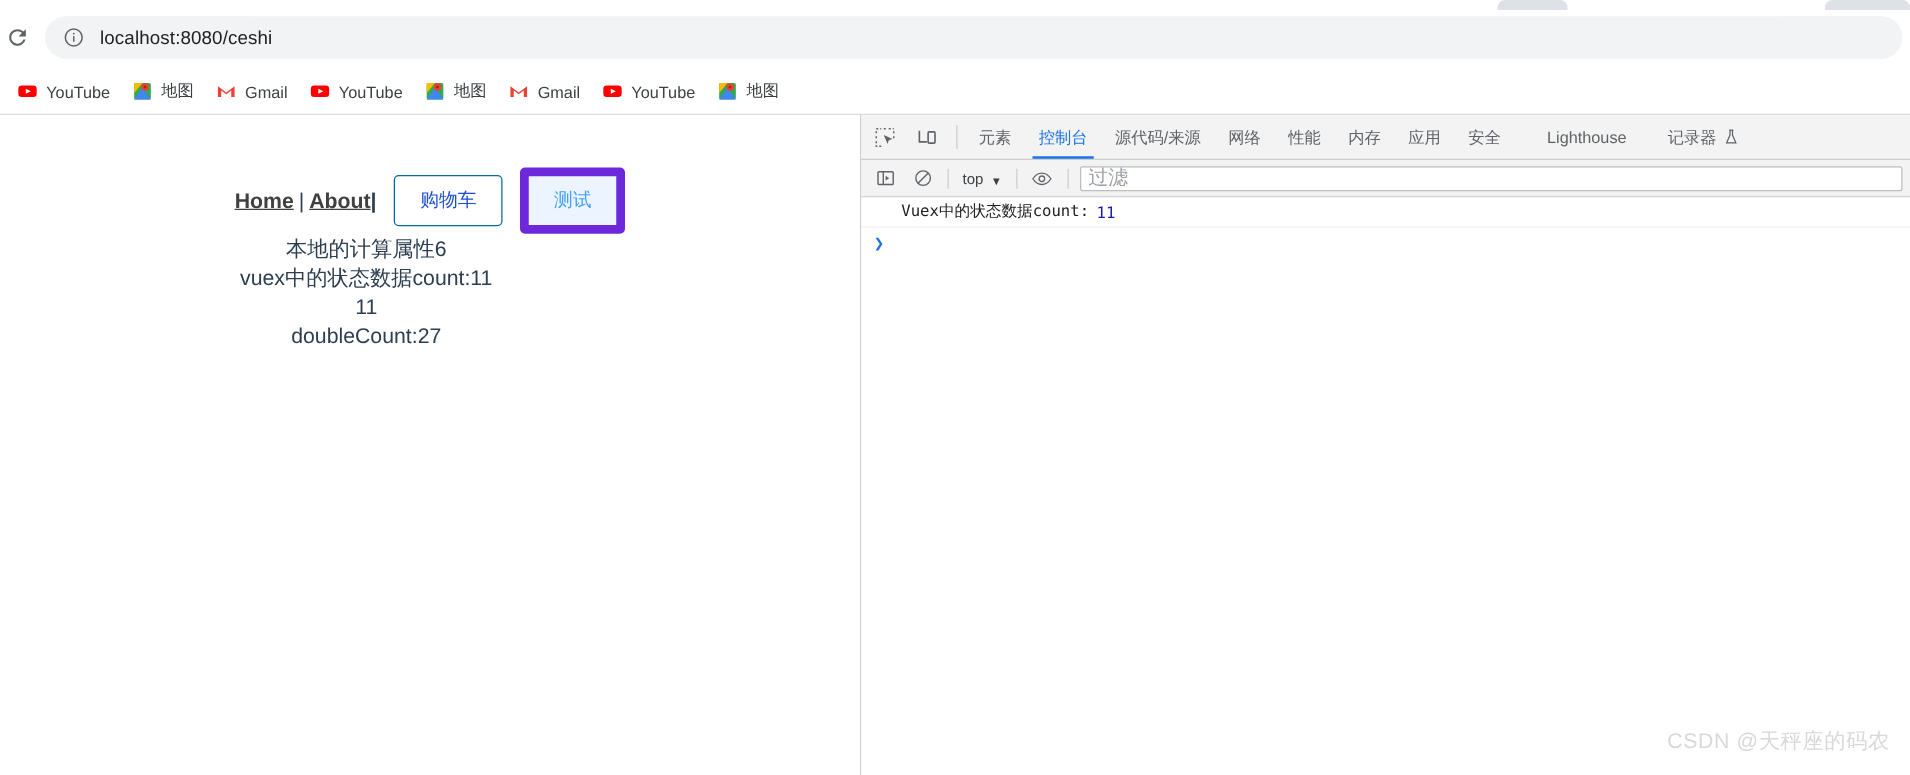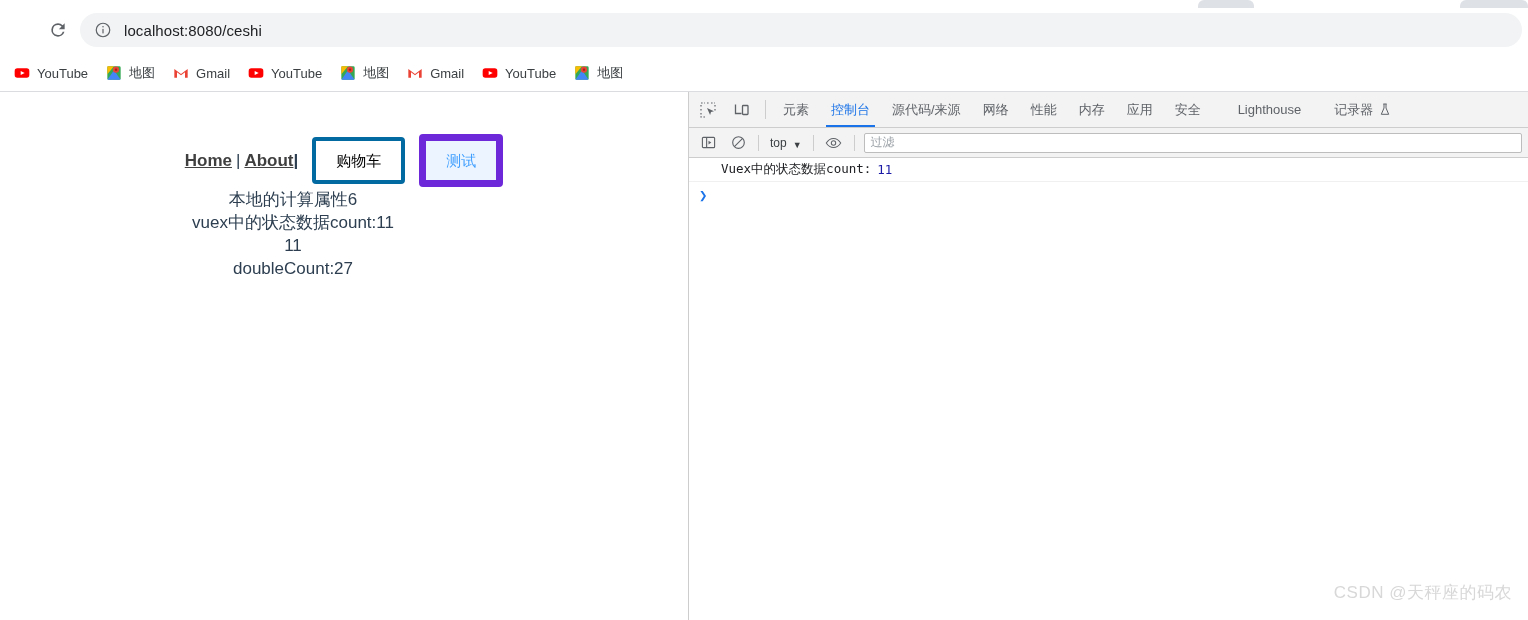--- a/index.html
+++ b/index.html
@@ -19,21 +19,21 @@
   }
   .tabstrip .tab-edge {
     position:absolute; top:0; height:8px; background:#dee1e6;
     border-top-left-radius:6px; border-top-right-radius:6px;
   }
 
   
   .omnibox-row {
     position:absolute; left:0; top:8px; width:1528px; height:44px;
     background:#ffffff;
-    display:flex; align-items:center;padding-left:44px;
+    display:flex; align-items:center;
   }
   .reload-btn {
     width:36px; height:36px; margin-left:-4px;
     display:flex; align-items:center; justify-content:center;
     border-radius:50%; cursor:pointer;
   }
   .reload-btn svg { display:block; }
   .urlbar {
     flex:1; height:34px; margin-left:4px; margin-right:6px;
     background:#f1f3f4; border-radius:17px;
@@ -77,21 +77,21 @@
   .nav-links a {
     color:#404040; text-decoration:underline; font-weight:bold; cursor:pointer;
   }
   .nav-links .sep { font-weight:normal; color:#2c3e50; padding:0 4px; }
   .el-btn {
     border-radius:4px; font-size:15px; line-height:1;
     padding:12px 20px; cursor:pointer; margin-left:14px;
     font-family:"Liberation Sans","DejaVu Sans",sans-serif;
     white-space:nowrap;
   }
-  .el-btn.default { background:#ffffff; border:4px solid #0369a1; color:#000000; }
+  .el-btn.default { background:#ffffff; border:1px solid #0369a1; color:#1d4ed8; }
   .el-btn.primary-plain { background:#ecf5ff; border:7px solid #6d28d9; color:#409eff; }
 
   .page-text {
     position:absolute; left:0; top:96px; width:586px;
     text-align:center; color:#2c3e50; font-size:17px; line-height:23px;
   }
   .page-text div { white-space:nowrap; }
 
   
   .devtools {
@@ -127,21 +127,21 @@
   .dt-tb-icon { width:30px; height:26px; display:flex; align-items:center; justify-content:center; cursor:pointer; }
   .dt-tb-sep { width:1px; height:16px; background:#cdcdcd; margin:0 5px; }
   .ctx-select {
     display:flex; align-items:flex-end; gap:6px; font-size:12px; color:#3c4043;
     padding:2px 6px; cursor:pointer;
   }
   .filter-input {
     flex:1; height:20px; margin:0 6px 0 4px; background:#ffffff;
     border:1px solid #bdbdbd; border-radius:2px;
     display:flex; align-items:center; padding:0 6px;
-    font-size:12px; color:#9aa0a6; cursor:text;
+    font-size:16px; color:#9aa0a6; cursor:text;
   }
 
   .console-body { background:#ffffff; height:462px; position:relative; }
   .console-msg {
     display:flex; align-items:center;
     padding:3px 0 3px 32px; font-size:12.5px;
     font-family:"DejaVu Sans Mono","Liberation Mono",monospace;
     color:#202124; border-bottom:1px solid #f0f0f0;
     min-height:22px;
   }

